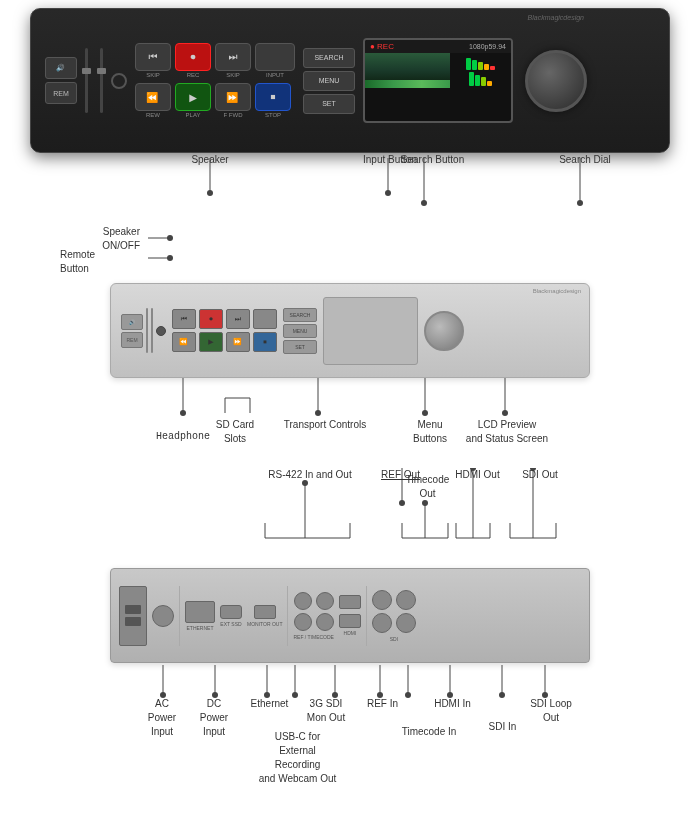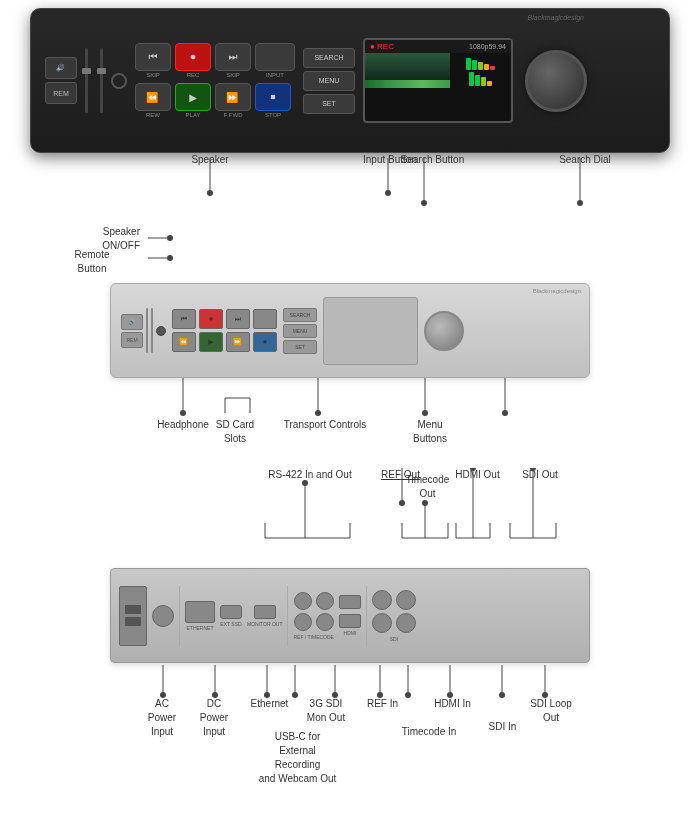--- a/index.html
+++ b/index.html
@@ -614,21 +614,21 @@
 
     <div class="label-box" style="left:545px; top:0px; width:80px;">
       <span>Search Dial</span>
     </div>
 
     <div class="label-box" style="left:60px; top:72px; width:80px; text-align:right;">
       <span style="white-space:pre-line;">Speaker
 ON/OFF</span>
     </div>
 
-    <div class="label-box" style="left:52px; top:95px; width:80px; text-align:center;">
+    <div class="label-box" style="left:60px; top:95px; width:80px; text-align:left;">
       <span style="white-space:pre-line;">Remote
 Button</span>
     </div>
   </div>
 
   <div class="mid-device-wrap">
     <div class="mid-device">
 
       <div style="display:flex;align-items:center;gap:3px;">
         <div style="display:flex;flex-direction:column;gap:2px;">
@@ -681,33 +681,37 @@
 
       <line x1="318" y1="0" x2="318" y2="35" stroke="#444" stroke-width="1"></line>
       <circle cx="318" cy="35" r="3" fill="#444"></circle>
 
       <line x1="425" y1="0" x2="425" y2="35" stroke="#444" stroke-width="1"></line>
       <circle cx="425" cy="35" r="3" fill="#444"></circle>
 
       <line x1="505" y1="0" x2="505" y2="35" stroke="#444" stroke-width="1"></line>
       <circle cx="505" cy="35" r="3" fill="#444"></circle>
     </svg>
-    <div class="label-box" style="left:148px; top:40px; width:70px;">
+    <div class="label-box" style="left:148px; top:52px; width:70px;font-family:Liberation Mono, monospace;">
       <span>Headphone</span>
     </div>
     <div class="label-box" style="left:200px; top:40px; width:70px;">
       <span style="white-space:pre-line;">SD Card
 Slots</span>
     </div>
     <div class="label-box" style="left:280px; top:40px; width:90px;">
       <span>Transport Controls</span>
     </div>
     <div class="label-box" style="left:395px; top:40px; width:70px;">
       <span style="white-space:pre-line;">Menu
 Buttons</span>
+    </div>
+    <div class="label-box" style="left:462px; top:40px; width:90px;">
+      <span style="white-space:pre-line;">LCD Preview
+and Status Screen</span>
     </div>
   </div>
 
   <div style="position:relative; width:700px; height:100px;">
     <svg class="lines-svg" width="700" height="100">
 
       <line x1="265" y1="55" x2="265" y2="70" stroke="#444" stroke-width="1"></line>
       <line x1="265" y1="70" x2="350" y2="70" stroke="#444" stroke-width="1"></line>
       <line x1="350" y1="70" x2="350" y2="55" stroke="#444" stroke-width="1"></line>
       <line x1="305" y1="15" x2="305" y2="70" stroke="#444" stroke-width="1"></line>

